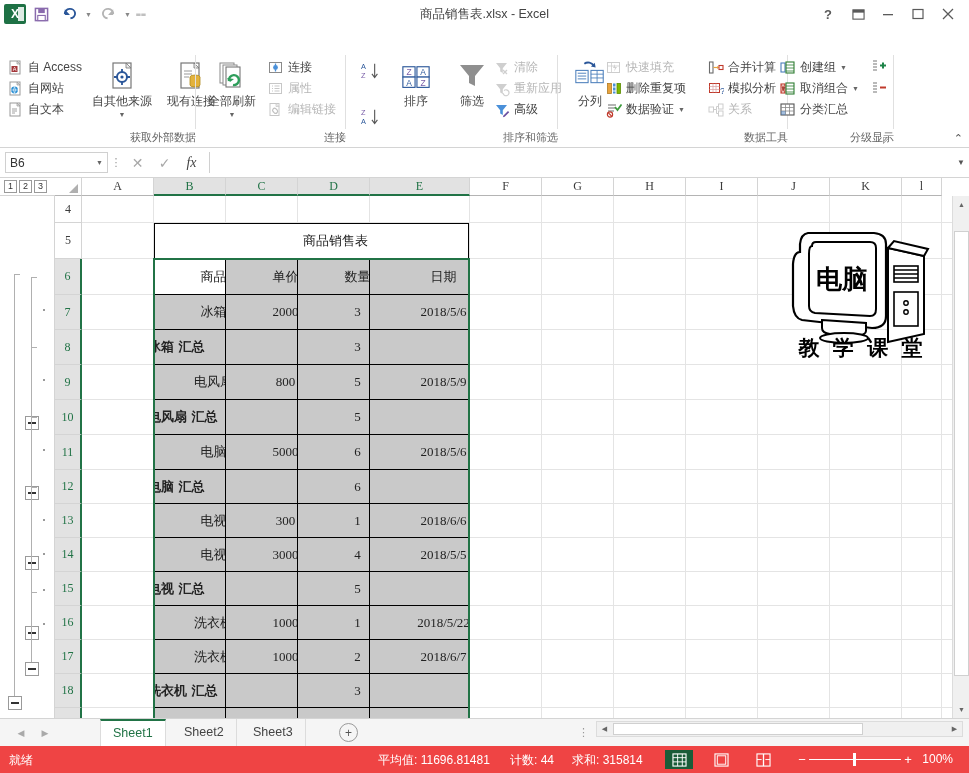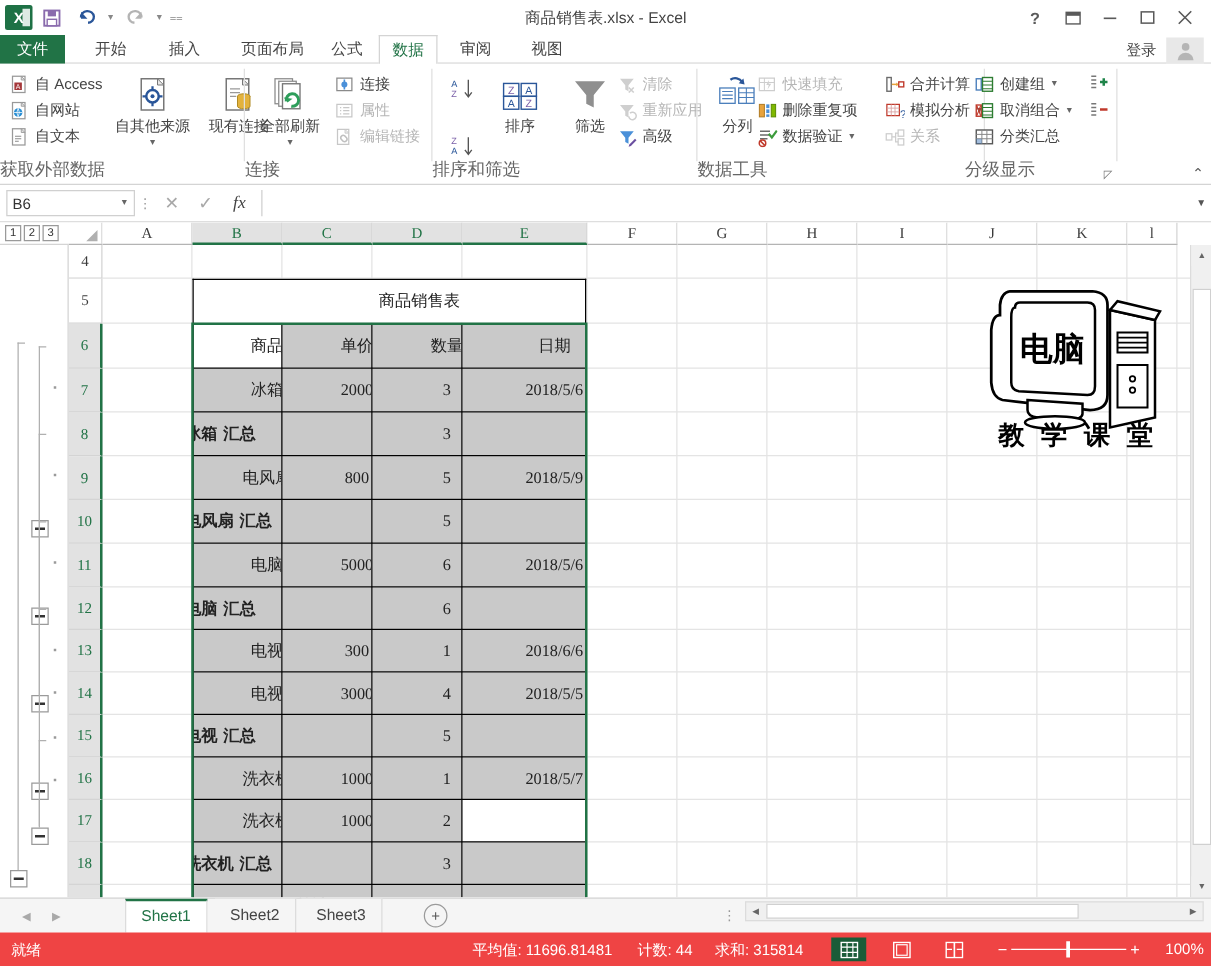--- a/index.html
+++ b/index.html
@@ -31,21 +31,21 @@
   .tab.file{ background:#217346; color:#fff; left:0; width:52px; text-align:center; padding:0; }
   .tab.active{ color:#217346; background:#fff; border:1px solid #d4d4d4; border-bottom:1px solid #fff; height:24px; }
   .signin{ position:absolute; right:44px; top:4px; font-size:12px; color:#444;}
   .avatar{ position:absolute; right:6px; top:2px; width:30px;height:21px; background:#e8e8e8; display:flex; align-items:center;justify-content:center;}
   .avatar svg{ opacity:.55 }
 
   
   .ribbon{ position:absolute; left:0; top:51px; width:969px; height:97px; background:#fff; border-bottom:1px solid #d4d4d4;}
   .rgroup{ position:absolute; top:0; height:96px; }
   .rgroup .gsep{ position:absolute; right:0; top:4px; bottom:18px; width:1px; background:#e0e0e0;}
-  .glabel{ position:absolute; bottom:2px; left:0; right:0; text-align:left; font-size:14px; color:#666;}
+  .glabel{ position:absolute; bottom:2px; left:0; right:0; text-align:right; font-size:11px; color:#666;}
   .small-item{ display:flex; align-items:center; gap:4px; height:21px; font-size:12px; color:#444; white-space:nowrap;}
   .small-item.dis{ color:#b6b6b6;}
   .ico{ width:16px;height:16px; flex:none; position:relative; display:inline-block;}
   .big-item{ width:60px; text-align:center; font-size:12px; color:#444; line-height:13px;}
   .big-ico{ height:34px; display:flex;align-items:flex-end;justify-content:center; margin-bottom:2px;}
   .caret{ font-size:7px; color:#666; }
   .dlg{ position:absolute; bottom:2px; right:4px; font-size:9px; color:#777;}
   .ribcollapse{ position:absolute; right:6px; bottom:2px; font-size:11px; color:#555;}
 
   
@@ -117,21 +117,21 @@
   .statusbar{ position:absolute; left:0; top:746px; width:969px; height:27px; background:#ef4444; color:#fff; font-size:12px;}
   .sb-ready{ position:absolute; left:9px; top:6px;}
   .sb-stat{ position:absolute; top:6px; white-space:nowrap;}
   .vbtn{ position:absolute; top:4px; width:28px;height:19px; display:flex;align-items:center;justify-content:center;}
   .vbtn.on{ background:#1a5c38;}
   .zoomwrap{ position:absolute; top:4px; display:flex; align-items:center; gap:0;}
   .zsign{ width:14px; text-align:center; font-size:13px; color:#fff;}
   .ztrack{ position:relative; width:92px; height:19px;}
   .ztrack:before{ content:""; position:absolute; left:0; right:0; top:9px; height:1px; background:#fff;}
   .zthumb{ position:absolute; left:44px; top:3px; width:3px; height:13px; background:#fff;}
-  .zpct{ position:absolute; top:6px; right:6px; }
+  .zpct{ position:absolute; top:6px; right:16px; }
 </style>
 </head>
 <body>
 
 <div id="app">
 
   <div class="titlebar">
     <div class="qat">
       <div class="xl-logo"></div>
       <div class="qat-btn">
@@ -177,37 +177,20 @@
           </svg>
       </div>
       <div class="wbtn">
         <svg width="12" height="12" viewBox="0 0 12 12">
             <path d="M1 1 L11 11 M11 1 L1 11" stroke="#5a5a5a" stroke-width="1.3"></path>
           </svg>
       </div>
     </div>
   </div>
 
-  <div class="tabstrip">
-    <div class="tab file">文件</div>
-    <div class="tab" style="left:66px;">开始</div>
-    <div class="tab" style="left:125px;">插入</div>
-    <div class="tab" style="left:183px;">页面布局</div>
-    <div class="tab" style="left:255px;">公式</div>
-    <div class="tab active" style="left:303px;">数据</div>
-    <div class="tab" style="left:358px;">审阅</div>
-    <div class="tab" style="left:415px;">视图</div>
-    <div class="signin">登录</div>
-    <div class="avatar">
-      <svg width="17" height="17" viewBox="0 0 20 20">
-          <circle cx="10" cy="6.5" r="3.6" fill="#8d8d8d"></circle>
-          <path d="M2.5 19 a7.5 7 0 0 1 15 0 z" fill="#8d8d8d"></path>
-        </svg>
-    </div>
-  </div>
 
   <div class="ribbon">
 
     <div class="rgroup" style="left:0; width:196px;">
       <div style="position:absolute;left:8px;top:6px;">
         <div class="small-item">
           <span class="ico">
             <svg width="16" height="16" viewBox="0 0 16 16">
                 <rect x="2" y="1" width="10" height="13" fill="#fff" stroke="#999" stroke-width="1"></rect>
                 <path d="M9 1 l3 3 h-3 z" fill="#ddd" stroke="#999" stroke-width=".7"></path>
@@ -705,24 +688,25 @@
         <div class="cell c gray" style="left: 72px; width: 71px; top: 342px; height: 33px;">电视</div>
         <div class="cell c gray" style="left: 144px; width: 71px; top: 342px; height: 33px;">3000</div>
         <div class="cell c gray" style="left: 216px; width: 71px; top: 342px; height: 33px;">4</div>
         <div class="cell c gray" style="left: 288px; width: 99px; top: 342px; height: 33px;">2018/5/5</div>
         <div class="cell c gray b" style="left: 72px; width: 143px; top: 376px; height: 33px; justify-content: flex-start; padding-left: 0px; text-indent: -6px;">电视  汇总</div>
         <div class="cell c gray" style="left: 216px; width: 71px; top: 376px; height: 33px;">5</div>
         <div class="cell c gray" style="left: 288px; width: 99px; top: 376px; height: 33px;"></div>
         <div class="cell c gray" style="left: 72px; width: 71px; top: 410px; height: 33px;">洗衣机</div>
         <div class="cell c gray" style="left: 144px; width: 71px; top: 410px; height: 33px;">1000</div>
         <div class="cell c gray" style="left: 216px; width: 71px; top: 410px; height: 33px;">1</div>
-        <div class="cell c gray" style="left: 288px; width: 99px; top: 410px; height: 33px;">2018/5/7</div>
+        <div class="cell c gray" style="left: 288px; width: 99px; top: 410px; height: 33px;">2018/5/22</div>
         <div class="cell c gray" style="left: 72px; width: 71px; top: 444px; height: 33px;">洗衣机</div>
         <div class="cell c gray" style="left: 144px; width: 71px; top: 444px; height: 33px;">1000</div>
         <div class="cell c gray" style="left: 216px; width: 71px; top: 444px; height: 33px;">2</div>
+        <div class="cell c gray" style="left: 288px; width: 99px; top: 444px; height: 33px;">2018/6/7</div>
         <div class="cell c gray b" style="left: 72px; width: 143px; top: 478px; height: 33px; justify-content: flex-start; padding-left: 0px; text-indent: -6px;">洗衣机  汇总</div>
         <div class="cell c gray" style="left: 216px; width: 71px; top: 478px; height: 33px;">3</div>
         <div class="cell c gray" style="left: 288px; width: 99px; top: 478px; height: 33px;"></div>
         <div class="cell c gray b" style="left: 72px; width: 143px; top: 512px; height: 33px;">总计</div>
         <div class="cell c gray" style="left: 216px; width: 71px; top: 512px; height: 33px;">22</div>
         <div class="cell c gray" style="left: 288px; width: 99px; top: 512px; height: 33px;"></div>
         <div class="bdr" style="left: 72px; top: 27px; width: 315px; height: 1px;"></div>
         <div class="bdr" style="left: 72px; top: 27px; width: 1px; height: 518px;"></div>
         <div class="bdr" style="left: 386px; top: 27px; width: 1px; height: 518px;"></div>
         <div class="bdr" style="left: 72px; top: 98px; width: 315px; height: 1px;"></div>

